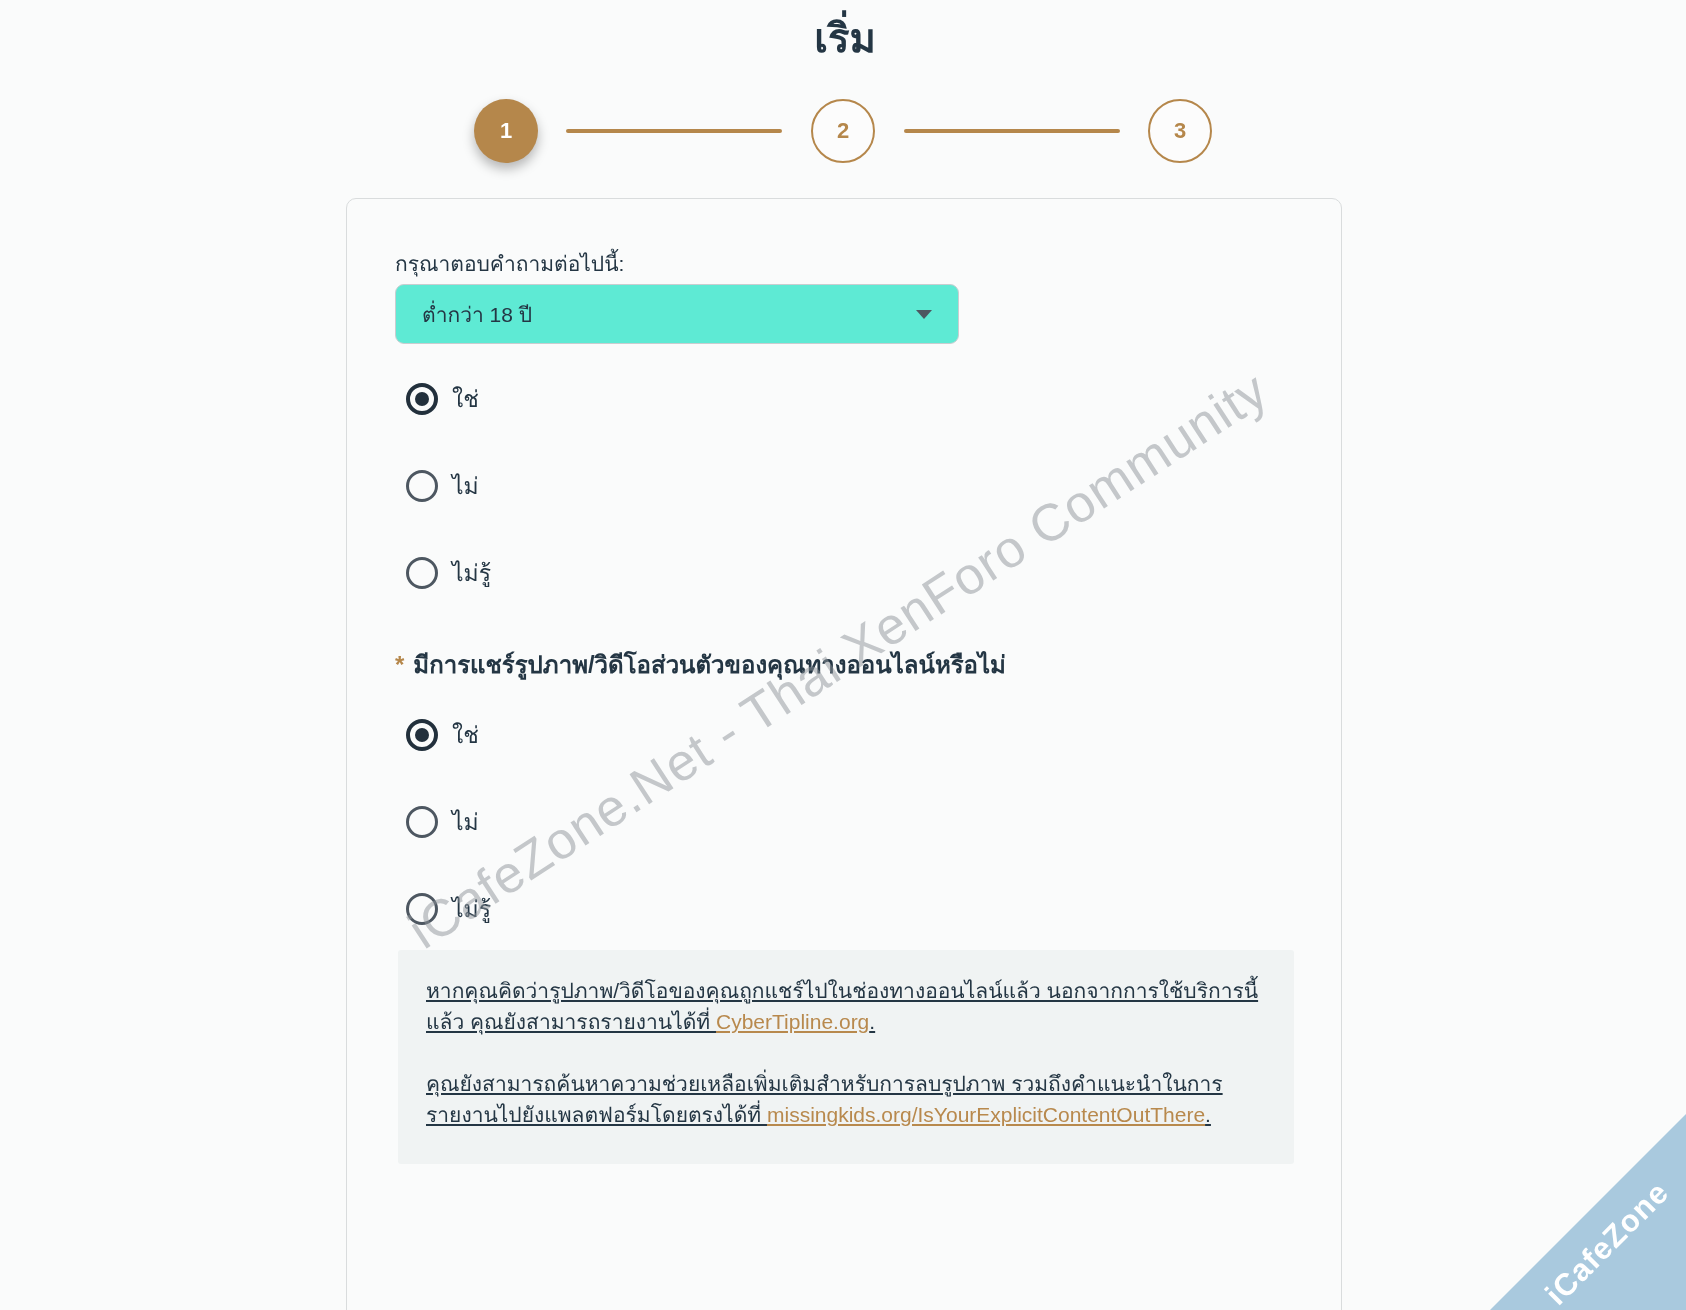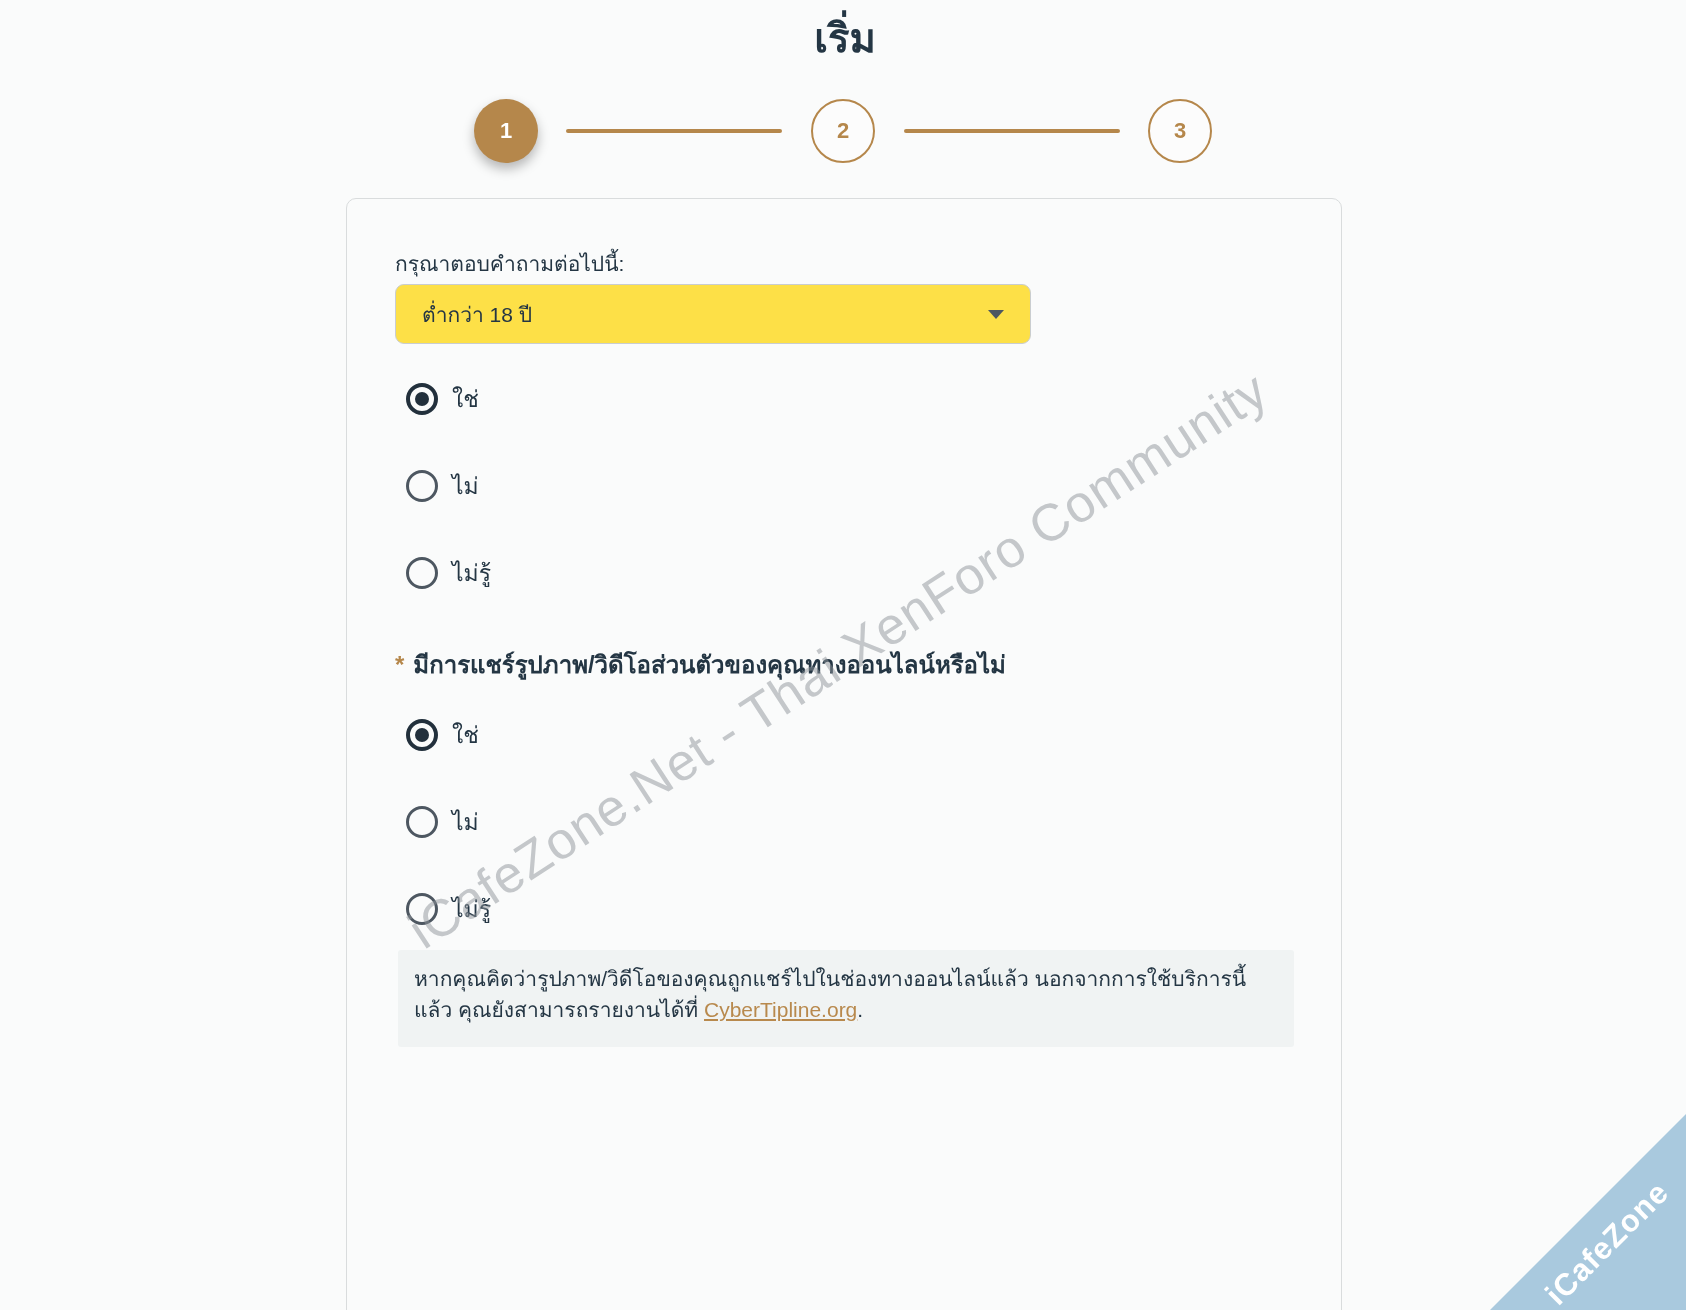--- a/index.html
+++ b/index.html
@@ -41,22 +41,22 @@
 
   .q-label { font-size:24px; font-weight:700; line-height:34px; color:#243644; }
   .req { color:#b5874b; font-weight:700; }
   .req.sp { margin-right:9px; }
   .q1-label { margin-top:18px; }
   .q2-label { margin-top:73px; }
   .q3-label { margin-top:59px; }
 
   
   .select {
-    margin-top:5px; width:636px; height:60px; box-sizing:border-box;
-    background:#fde047; border:1px solid #c9cdd0; border-radius:9px;
+    margin-top:5px; width:564px; height:60px; box-sizing:border-box;
+    background:#5eead4; border:1px solid #c9cdd0; border-radius:9px;
     display:flex; align-items:center; padding:0 26px;
     font-size:21px; position:relative; cursor:pointer; color:#243644;
   }
   .chevron {
     position:absolute; right:26px; top:50%; margin-top:-4px;
     width:0; height:0;
     border-left:8px solid transparent; border-right:8px solid transparent;
     border-top:9px solid #4d5761;
   }
 
@@ -72,21 +72,21 @@
   .radio .dot { width:14px; height:14px; border-radius:50%; background:#22303c; }
   .radio-label { margin-left:14px; font-size:23px; color:#243644; }
 
   
   .info-box {
     margin-top:25px; margin-left:3px; width:896px; box-sizing:border-box;
     background:#f0f3f3; border-radius:3px;
     padding:13px 16px 22px 16px;
     font-size:21px; line-height:31px; color:#243644;
   }
-  .info-box p { margin:0; }
+  .info-box p { margin:12px;text-decoration:underline; }
   .info-box p + p { margin-top:31px; }
   .link { color:#b8894d; text-decoration:underline; cursor:pointer; }
 
   
   .wm-diag {
     position:absolute; left:838px; top:660px;
     transform:translate(-50%,-50%) rotate(-33deg);
     font-size:52px; letter-spacing:1px; white-space:nowrap;
     color:rgba(141,147,153,0.5); pointer-events:none;
   }
@@ -159,20 +159,21 @@
       <span class="radio-label">ไม่</span>
     </div>
     <div class="radio-row">
       <span class="radio off"></span>
       <span class="radio-label">ไม่รู้</span>
     </div>
   </div>
 
   <div class="info-box">
     <p><span>หากคุณคิดว่ารูปภาพ/วิดีโอของคุณถูกแชร์ไปในช่องทางออนไลน์แล้ว นอกจากการใช้บริการนี้แล้ว คุณยังสามารถรายงานได้ที่ </span><a class="link">CyberTipline.org</a><span>.</span></p>
+    <p><span>คุณยังสามารถค้นหาความช่วยเหลือเพิ่มเติมสำหรับการลบรูปภาพ รวมถึงคำแนะนำในการรายงานไปยังแพลตฟอร์มโดยตรงได้ที่ </span><a class="link">missingkids.org/IsYourExplicitContentOutThere</a><span>.</span></p>
   </div>
 
 </div>
 
 <div class="wm-diag">iCafeZone.Net - Thai XenForo Community</div>
 <div class="ribbon">
   <span>iCafeZone</span>
 </div>
 
 </body></html>

